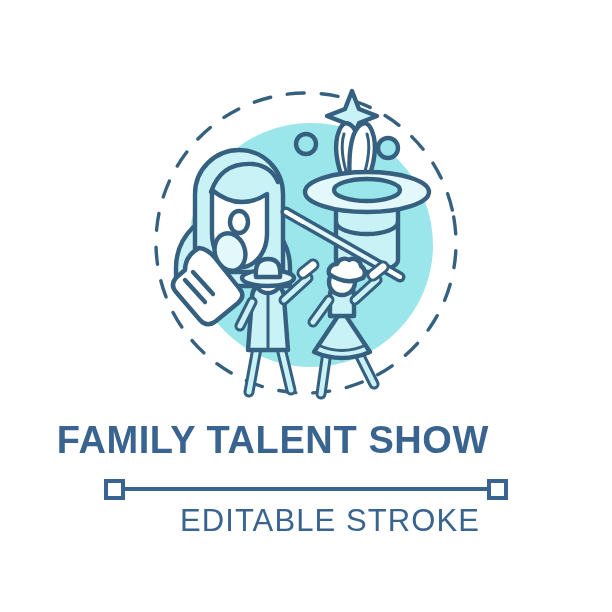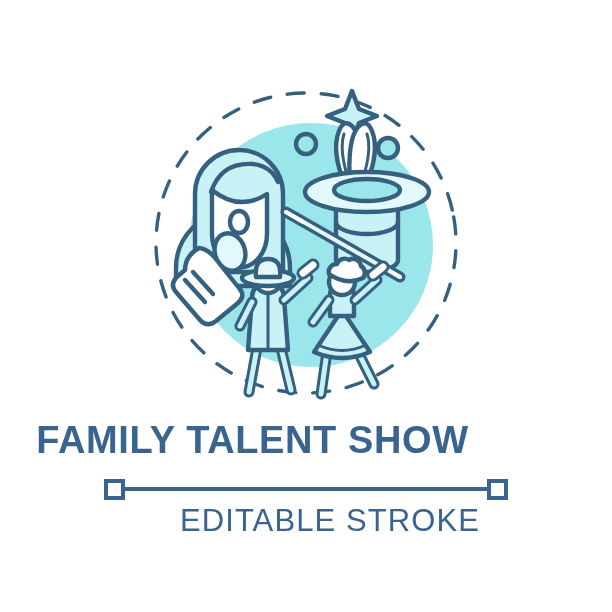--- a/index.html
+++ b/index.html
@@ -21,24 +21,24 @@
   }
   #illustration {
     position: absolute;
     left: 0;
     top: 0;
     width: 612px;
     height: 612px;
   }
   .title-text {
     position: absolute;
-    left: 8px;
+    left: 0;
     top: 418px;
     width: 489px;
-    text-align: center;
+    text-align: right;
     font-family: "Liberation Sans", sans-serif;
     font-size: 38px;
     font-weight: bold;
     letter-spacing: 0.6px;
     color: #3a6490;
     line-height: 44px;
     white-space: nowrap;
   }
   .subtitle-text {
     position: absolute;

